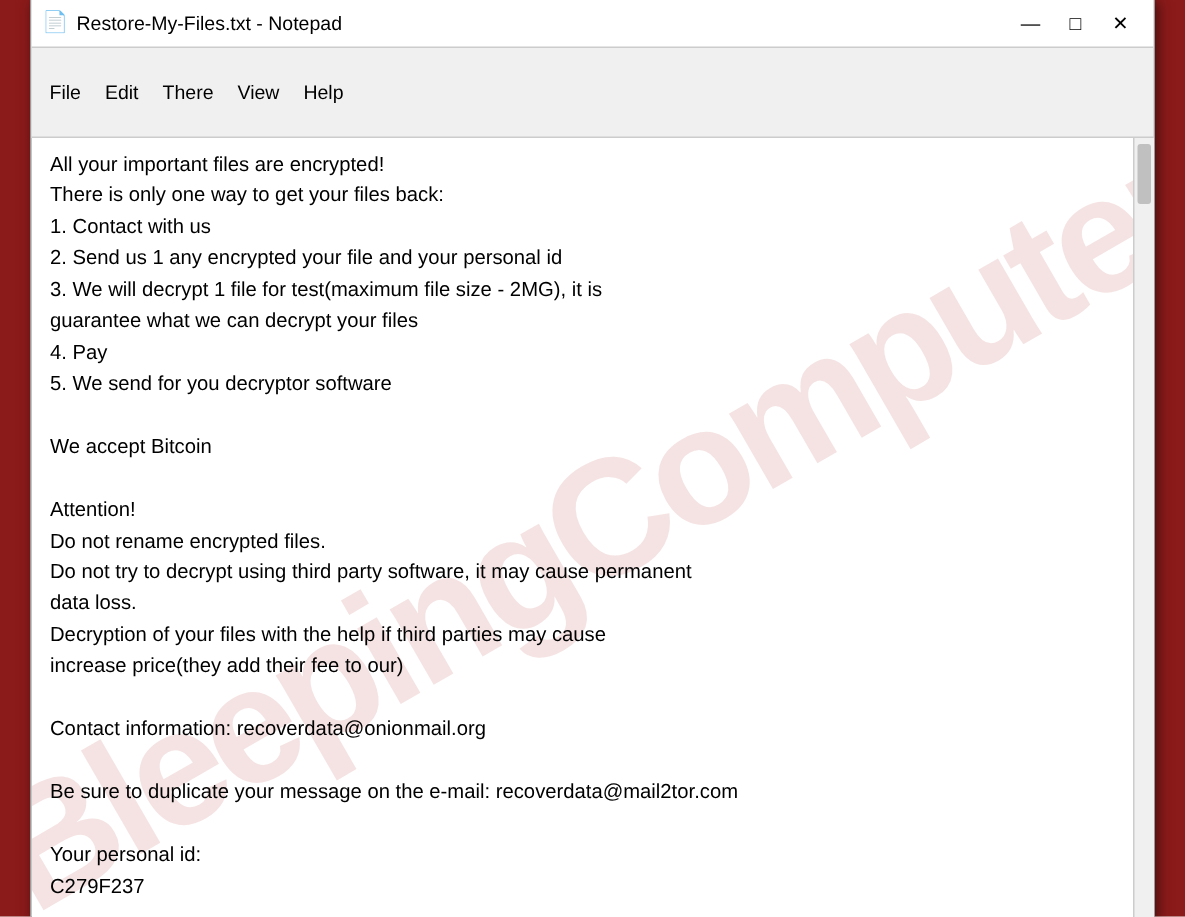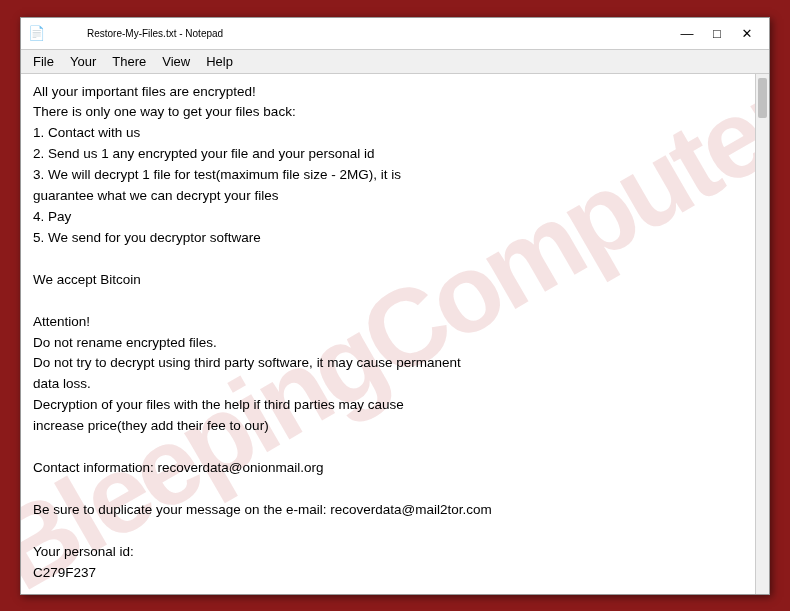--- a/index.html
+++ b/index.html
@@ -47,23 +47,22 @@
       width: 16px;
       height: 16px;
       display: flex;
       align-items: center;
       justify-content: center;
       font-size: 14px;
     }
 
     .title-text {
       font-family: 'Segoe UI', Arial, sans-serif;
-      font-size: 10px;
-      color: #000;
-      margin-left: 36px;
+      font-size: 13px;
+      color: #000;
     }
 
     .title-controls {
       display: flex;
       gap: 2px;
     }
 
     .title-btn {
       width: 28px;
       height: 20px;
@@ -74,21 +73,21 @@
       cursor: pointer;
       font-family: 'Segoe UI', Arial, sans-serif;
       background: transparent;
       border: none;
       color: #000;
     }
 
     .menu-bar {
       display: flex;
       gap: 0;
-      padding: 2px 4px;
+      padding: 20px 4px;
       background: #f0f0f0;
       border-bottom: 1px solid #ccc;
       font-family: 'Segoe UI', Arial, sans-serif;
       font-size: 13px;
     }
 
     .menu-item {
       padding: 2px 8px;
       cursor: pointer;
       color: #000;
@@ -161,21 +160,21 @@
     </div>
     <div class="title-controls">
       <button class="title-btn">—</button>
       <button class="title-btn">□</button>
       <button class="title-btn close">✕</button>
     </div>
   </div>
 
   <div class="menu-bar">
     <span class="menu-item">File</span>
-    <span class="menu-item">Your</span>
+    <span class="menu-item">Edit</span>
     <span class="menu-item">There</span>
     <span class="menu-item">View</span>
     <span class="menu-item">Help</span>
   </div>
 
   <div class="content-area">
     <div class="watermark">BleepingComputer</div>
     <pre class="content-text">All your important files are encrypted!
 There is only one way to get your files back:
 1. Contact with us

